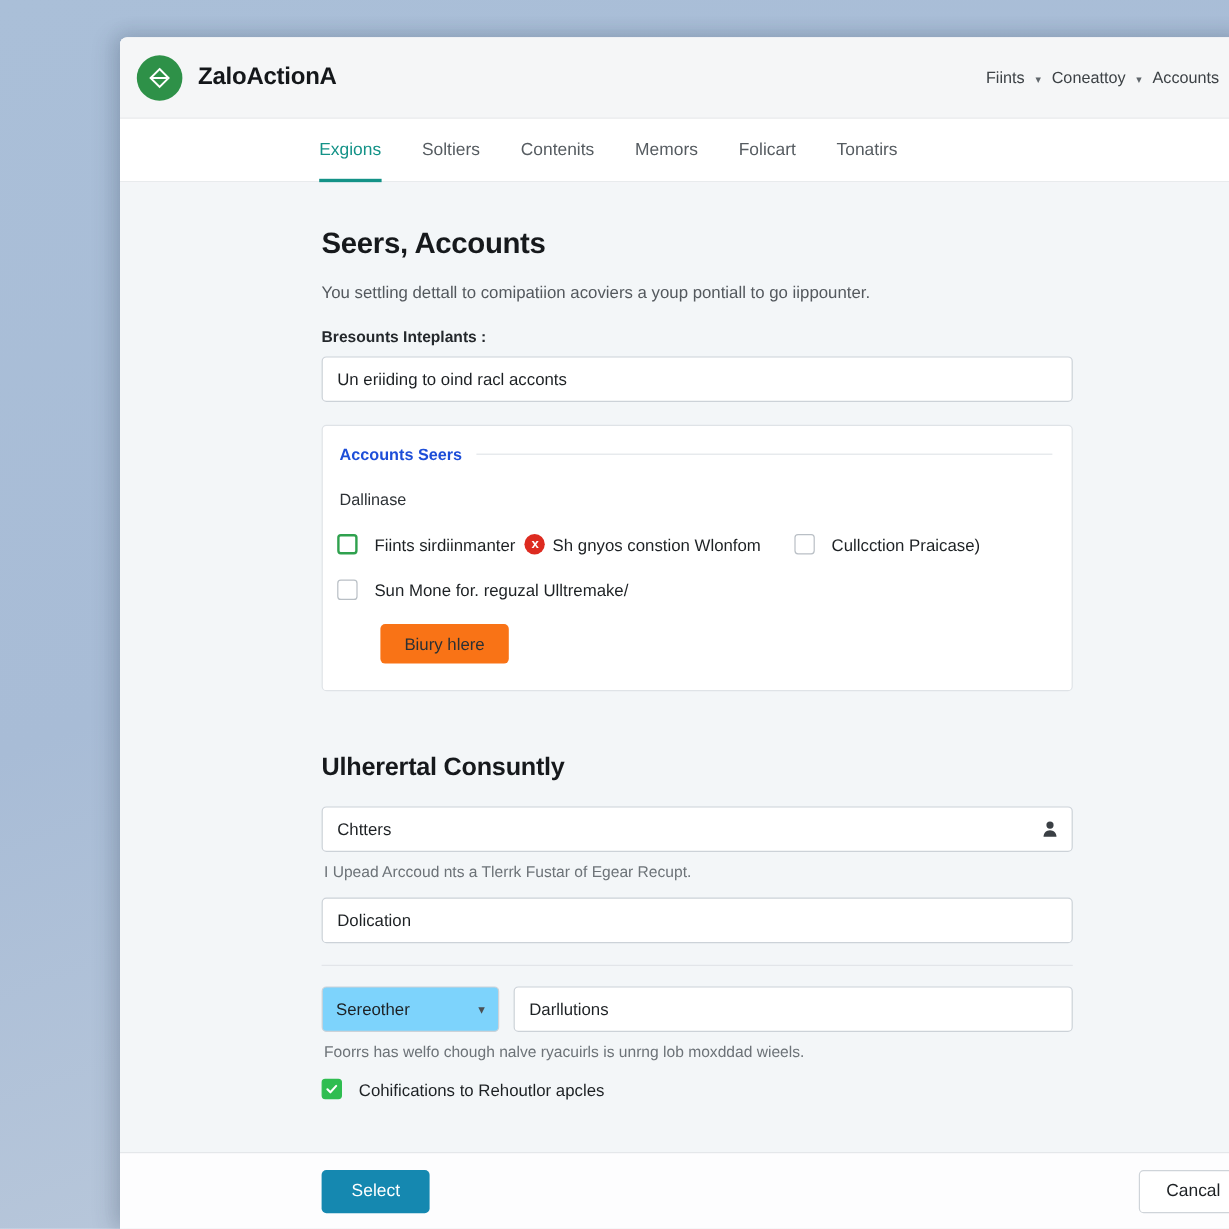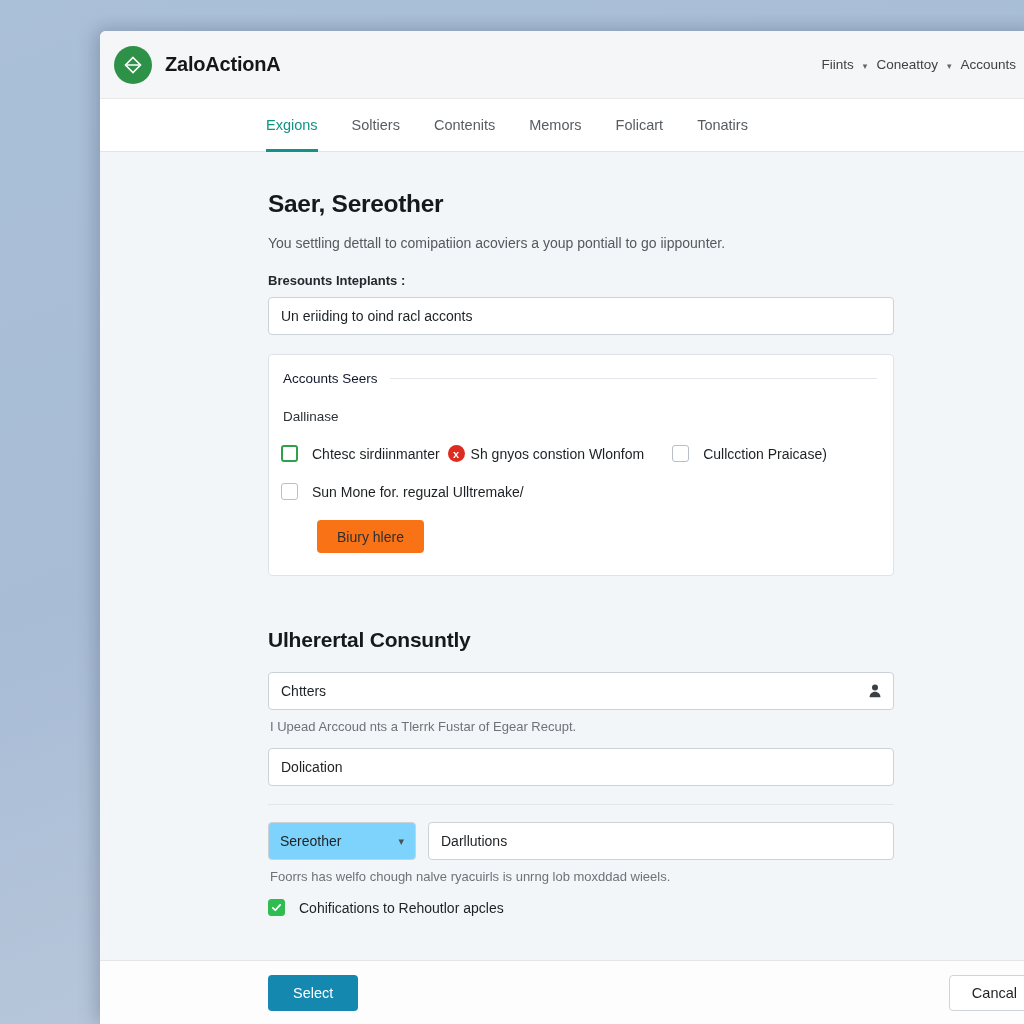--- a/index.html
+++ b/index.html
@@ -128,21 +128,21 @@
     background: #ffffff;
     border: 1px solid #dfe3e7;
     border-radius: 4px;
     padding: 16px 16px 22px 12px;
   }
   .card-legend-row {
     display: flex; align-items: center; gap: 12px;
     padding: 0 0 0 2px;
   }
   .card-legend {
-    font-size: 13.5px; font-weight: normal; color: #0f172a;
+    font-size: 13.5px; font-weight: bold; color: #1d4ed8;
     white-space: nowrap;
   }
   .legend-rule { flex: 1 1 auto; height: 1px; background: #e2e5e9; }
   .card-note {
     font-size: 13.5px; color: #2d3236;
     margin: 23px 0 0 2px;
   }
   .check-row {
     display: flex; align-items: center;
     margin-top: 21px;
@@ -281,40 +281,40 @@
     <div class="tab">
         <span>Folicart</span>
       </div>
     <div class="tab">
         <span>Tonatirs</span>
       </div>
   </div>
 
   <div id="main">
 
-    <h1 class="page-title">Saer, Sereother</h1>
+    <h1 class="page-title">Seers, Accounts</h1>
     <p class="page-sub">You settling dettall to comipatiion acoviers a youp pontiall to go iippounter.</p>
 
     <p class="field-label">Bresounts Inteplants :</p>
     <div class="text-input">
       <span>Un eriiding to oind racl acconts</span>
     </div>
 
     <div class="card">
       <div class="card-legend-row">
         <span class="card-legend">Accounts Seers</span>
         <span class="legend-rule"></span>
       </div>
 
       <div class="card-note">Dallinase</div>
 
       <div class="check-row">
         <div class="check-group">
           <span class="cb green-outline"></span>
-          <span class="cb-label">Chtesc sirdiinmanter</span>
+          <span class="cb-label">Fiints sirdiinmanter</span>
         </div>
         <span class="err-badge">x</span>
         <span class="cb-label" style="margin-left:0">Sh gnyos constion Wlonfom</span>
         <div class="check-group" style="margin-left:28px">
           <span class="cb"></span>
           <span class="cb-label">Cullcction Praicase)</span>
         </div>
       </div>
 
       <div class="check-row">

